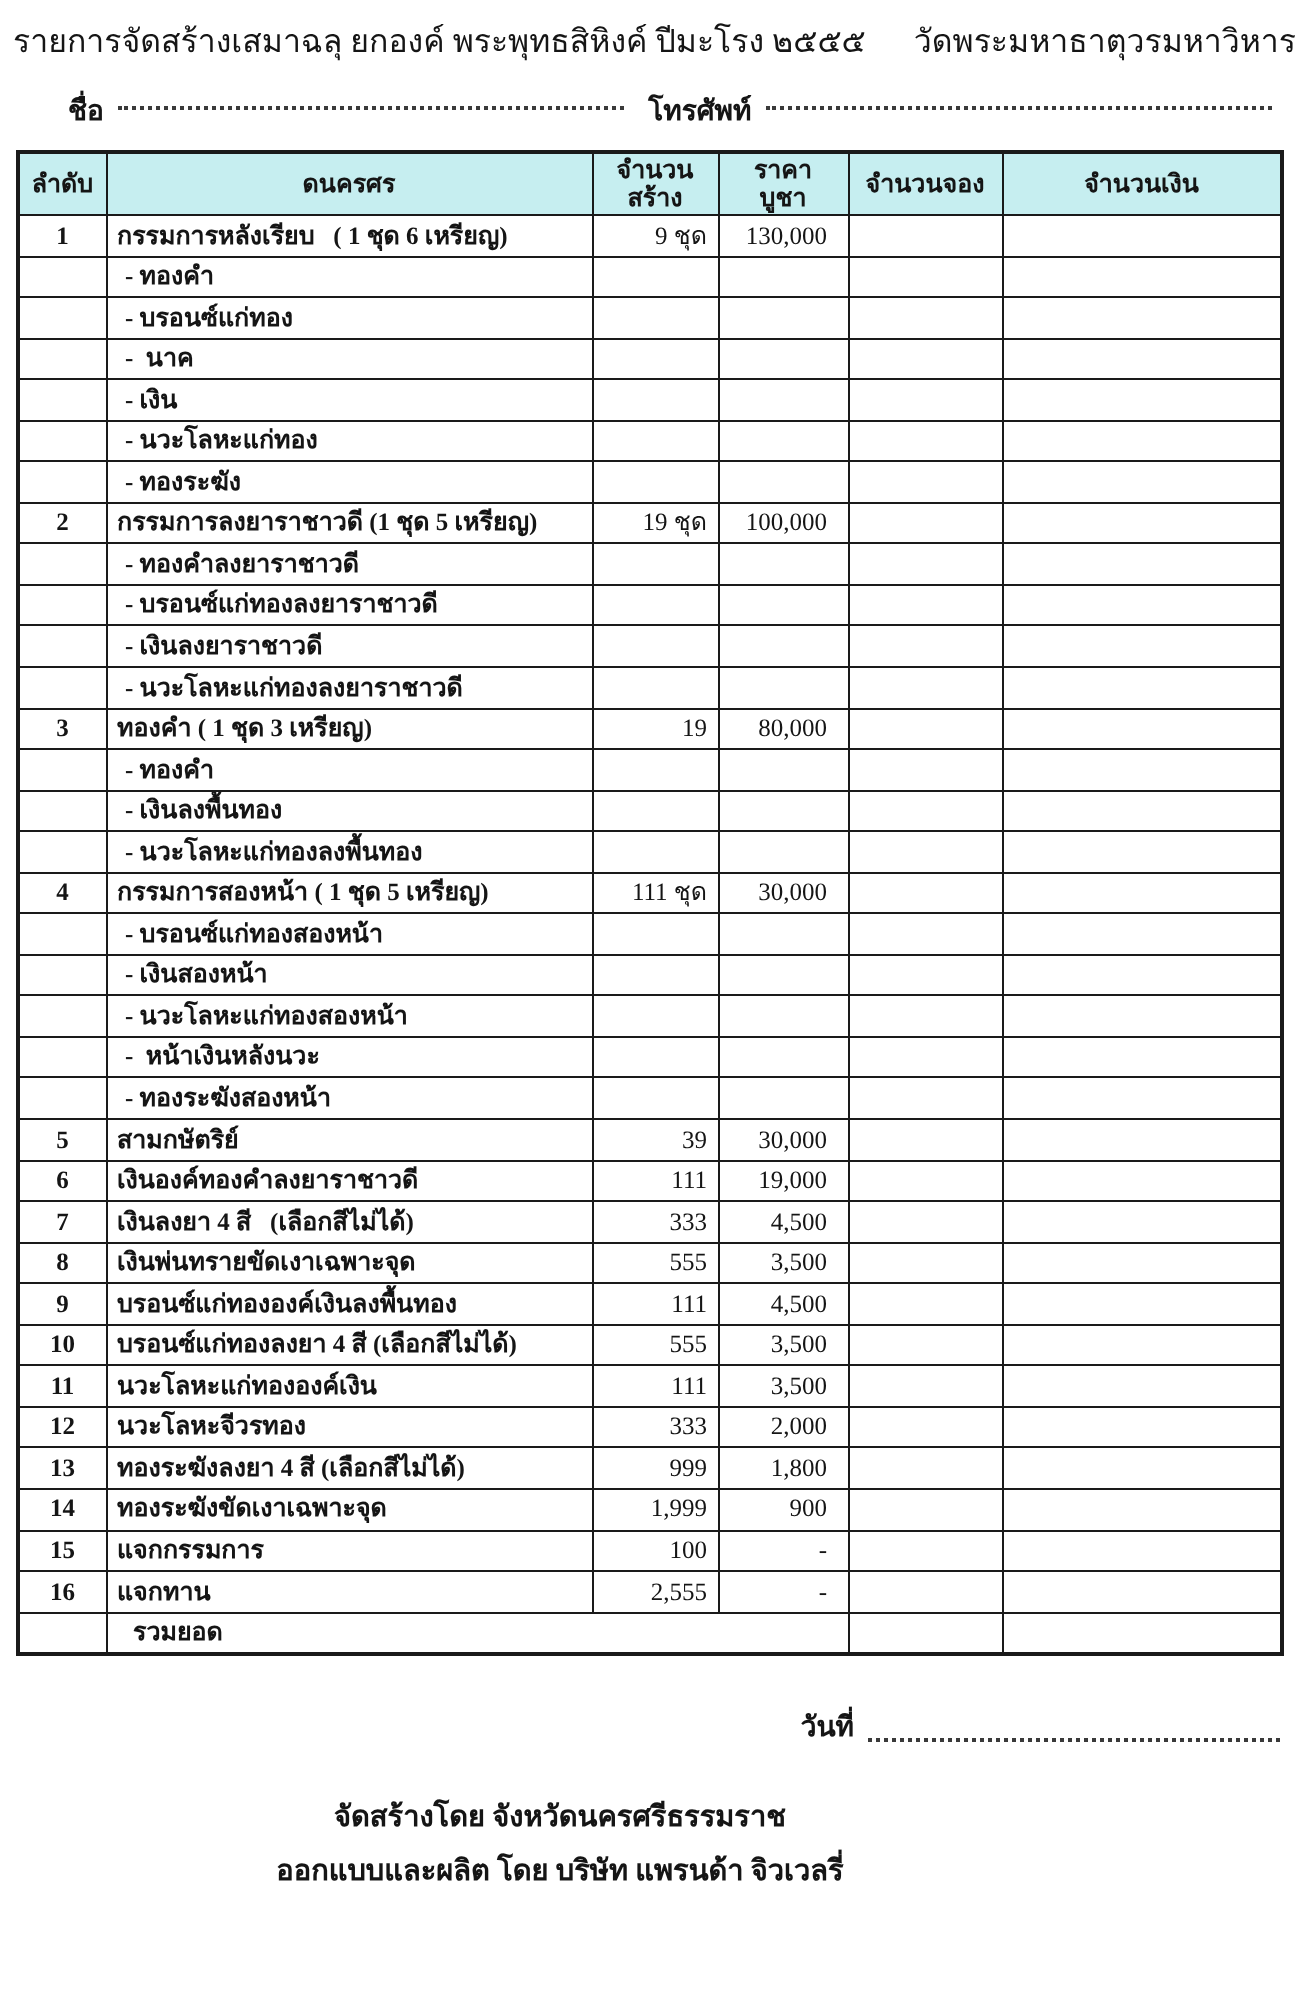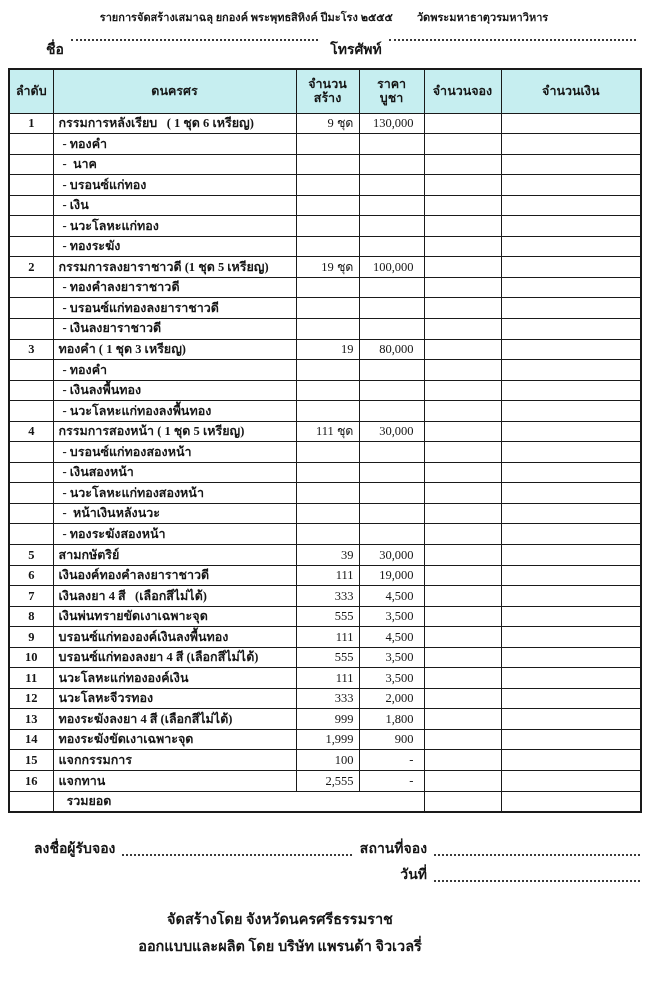--- a/index.html
+++ b/index.html
@@ -4,34 +4,34 @@
 <style>
   html, body { margin:0; padding:0; }
   body {
     width:648px; height:1000px; background:#ffffff;
     font-family:"Liberation Serif", "DejaVu Sans", serif;
     color:#151515; overflow:hidden;
   }
   .page { position:relative; width:648px; height:1000px; }
 
   
-  .title-row { padding-top:8px; text-align:center; font-size:11px; font-weight:bold; white-space:nowrap; }
+  .title-row { padding-top:8px; text-align:right; font-size:16px; font-weight:normal; white-space:nowrap; }
   .title-gap { display:inline-block; width:24px; }
 
   
-  .form-line { display:flex; align-items:flex-start; font-size:14px; font-weight:bold; height:20px; margin:12px 10px 0 46px; }
+  .form-line { display:flex; align-items:center; font-size:14px; font-weight:bold; height:20px; margin:12px 10px 0 34px; }
   .lbl { white-space:nowrap; }
   .dots { border-bottom:2px dotted #3a3a3a; margin:0 2px 3px 7px; height:1px; }
   .grow { flex:1 1 auto; }
   .dots-fixed { width:206px; border-bottom:2px dotted #3a3a3a; margin:0 0 3px 7px; height:1px; }
 
   
   table { border-collapse:collapse; table-layout:fixed; width:632px; margin:10px 0 0 8px; border:2px solid #1a1a1a; }
   th, td { border:1px solid #1a1a1a; overflow:hidden; }
-  thead tr { height:44px; }
+  thead tr { height:31px; }
   th {
     background:#c6eef0; font-size:12.5px; font-weight:bold;
     white-space:pre-line; line-height:1.12; padding:1px 0; text-align:center; vertical-align:middle;
   }
   tbody tr { height:20.55px; }
   td { font-size:12.5px; padding:0; vertical-align:middle; line-height:1; }
   td.c-no   { text-align:center; font-weight:bold; }
   td.c-item { padding-left:5px; font-weight:bold; white-space:pre; }
   td.c-item.sub { padding-left:9px; }
   td.c-qty  { text-align:right; padding-right:5px; }
@@ -95,29 +95,29 @@
         <tr>
           <td class="c-no"></td>
           <td class="c-item sub">- ทองคำ</td>
           <td class="c-qty"></td>
           <td class="c-price"></td>
           <td class="c-book"></td>
           <td class="c-amt"></td>
         </tr>
         <tr>
           <td class="c-no"></td>
+          <td class="c-item sub">- บรอนซ์แก่ทอง</td>
+          <td class="c-qty"></td>
+          <td class="c-price"></td>
+          <td class="c-book"></td>
+          <td class="c-amt"></td>
+        </tr>
+        <tr>
+          <td class="c-no"></td>
           <td class="c-item sub">-  นาค</td>
-          <td class="c-qty"></td>
-          <td class="c-price"></td>
-          <td class="c-book"></td>
-          <td class="c-amt"></td>
-        </tr>
-        <tr>
-          <td class="c-no"></td>
-          <td class="c-item sub">- บรอนซ์แก่ทอง</td>
           <td class="c-qty"></td>
           <td class="c-price"></td>
           <td class="c-book"></td>
           <td class="c-amt"></td>
         </tr>
         <tr>
           <td class="c-no"></td>
           <td class="c-item sub">- เงิน</td>
           <td class="c-qty"></td>
           <td class="c-price"></td>
@@ -160,20 +160,28 @@
           <td class="c-no"></td>
           <td class="c-item sub">- บรอนซ์แก่ทองลงยาราชาวดี</td>
           <td class="c-qty"></td>
           <td class="c-price"></td>
           <td class="c-book"></td>
           <td class="c-amt"></td>
         </tr>
         <tr>
           <td class="c-no"></td>
           <td class="c-item sub">- เงินลงยาราชาวดี</td>
+          <td class="c-qty"></td>
+          <td class="c-price"></td>
+          <td class="c-book"></td>
+          <td class="c-amt"></td>
+        </tr>
+        <tr>
+          <td class="c-no"></td>
+          <td class="c-item sub">- นวะโลหะแก่ทองลงยาราชาวดี</td>
           <td class="c-qty"></td>
           <td class="c-price"></td>
           <td class="c-book"></td>
           <td class="c-amt"></td>
         </tr>
         <tr>
           <td class="c-no">3</td>
           <td class="c-item">ทองคำ ( 1 ชุด 3 เหรียญ)</td>
           <td class="c-qty">19</td>
           <td class="c-price">80,000</td>
@@ -353,26 +361,20 @@
       <tr class="total-row">
         <td class="c-no"></td>
         <td class="c-total" colspan="3">รวมยอด</td>
         <td></td>
         <td></td>
       </tr>
     </tbody>
   </table>
 
   <div class="footer">
-    <div class="sign-line">
-      <span class="lbl">ลงชื่อผู้รับจอง</span>
-      <span class="dots grow"></span>
-      <span class="lbl" style="margin-left:6px;">สถานที่จอง</span>
-      <span class="dots-fixed"></span>
-    </div>
     <div class="date-line">
       <span class="lbl">วันที่</span>
       <span class="dots-fixed"></span>
     </div>
     <div class="center-line first">จัดสร้างโดย จังหวัดนครศรีธรรมราช</div>
     <div class="center-line">ออกแบบและผลิต โดย บริษัท แพรนด้า จิวเวลรี่</div>
 
   </div>
 
 </div>

